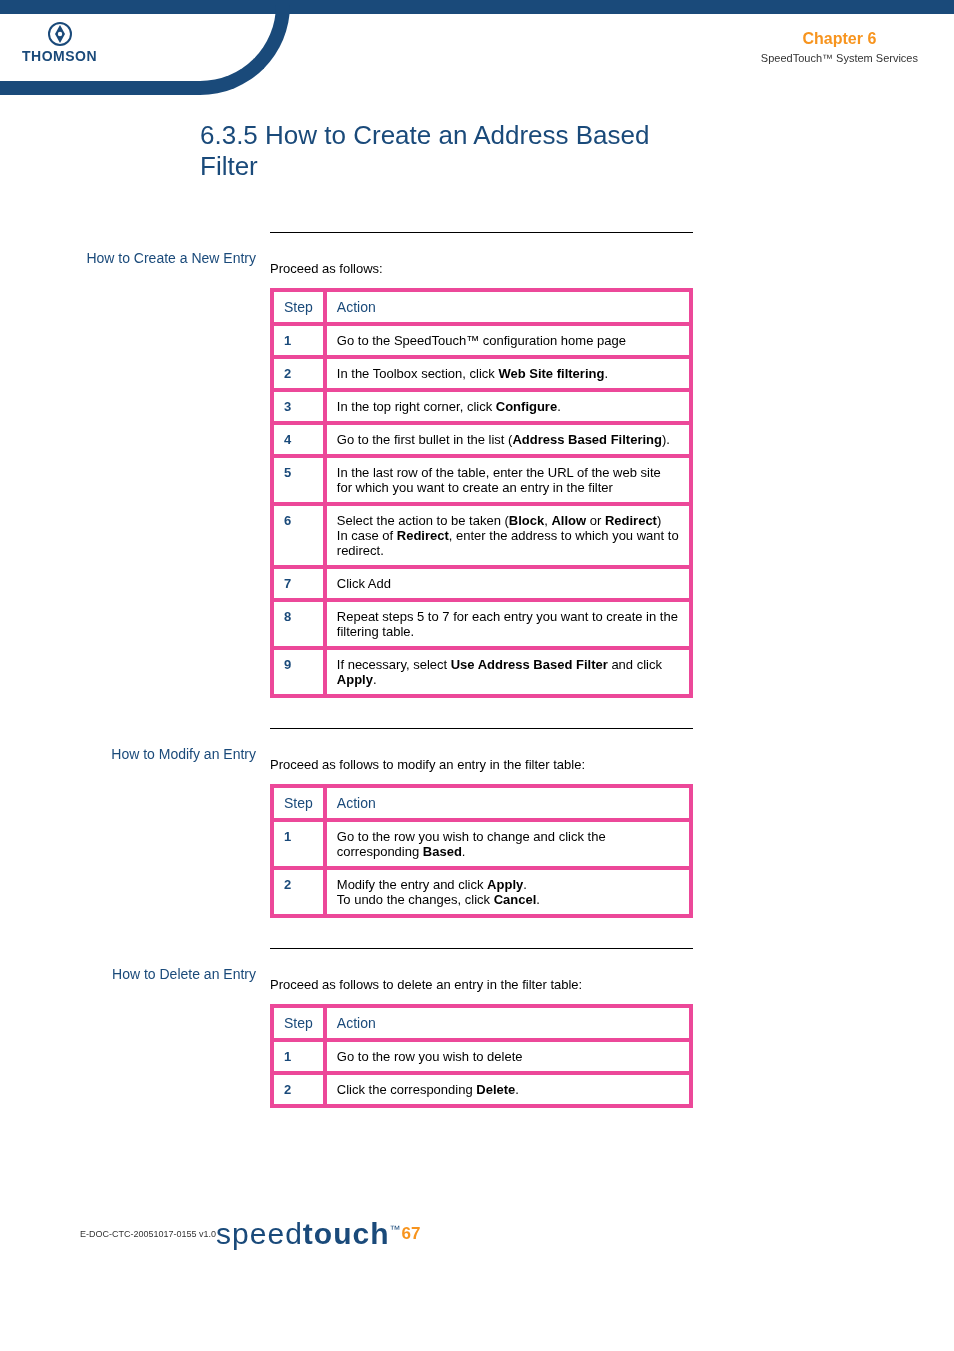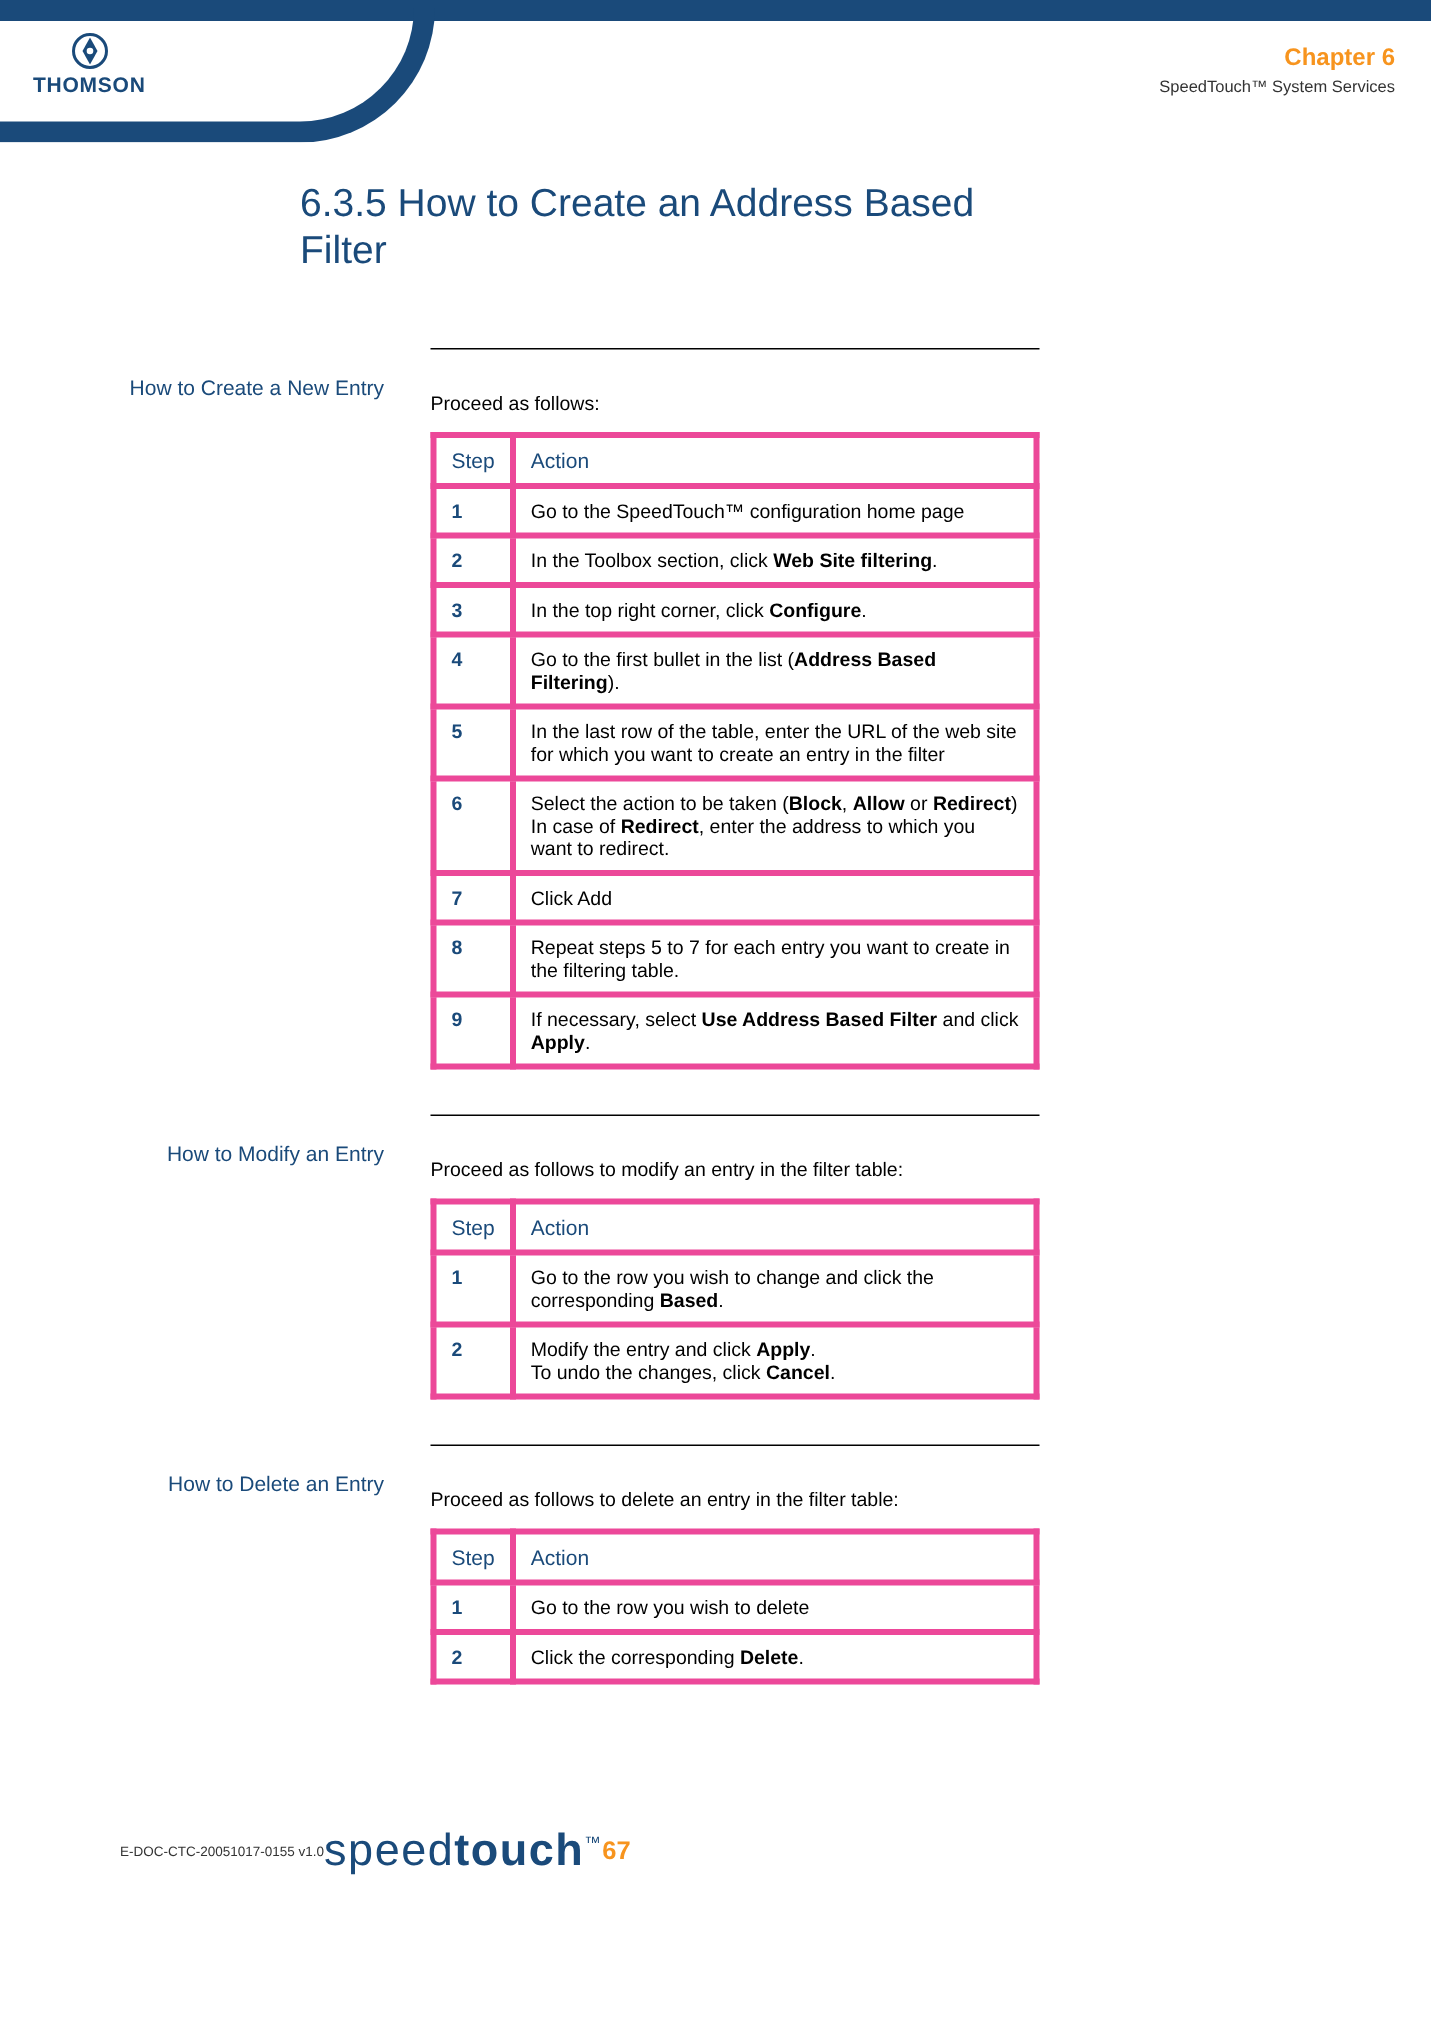--- a/index.html
+++ b/index.html
@@ -27,22 +27,22 @@
     margin: 0 auto 2px auto;
   }
   .logo-text {
     font-size: 14px;
     font-weight: bold;
     letter-spacing: 0.5px;
   }
   .hdr {
     position: absolute;
     top: 30px;
-    right: 24px;
-    text-align: right;
+    right: 36px;
+    text-align: center;
   }
   .chapter {
     color: #f7941e;
     font-weight: bold;
     font-size: 16px;
   }
   .chapter-title {
     color: #333;
     font-size: 11px;
     margin-top: 4px;
@@ -68,21 +68,20 @@
     color: #1a4a7a;
     font-weight: normal;
     font-size: 26px;
     text-align: left;
     margin-left: 120px;
     margin-bottom: 50px;
   }
   .section {
     display: flex;
     margin-bottom: 30px;
-    gap: 17px;
   }
   .side-label {
     width: 190px;
     text-align: right;
     color: #1a4a7a;
     font-size: 14px;
     padding-right: 14px;
     padding-top: 18px;
     flex-shrink: 0;
   }

